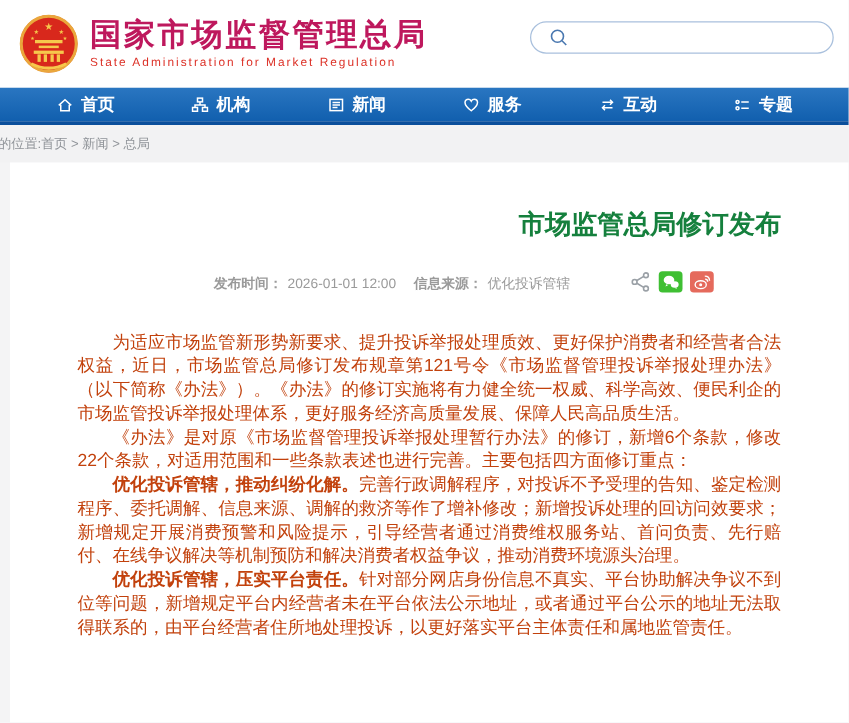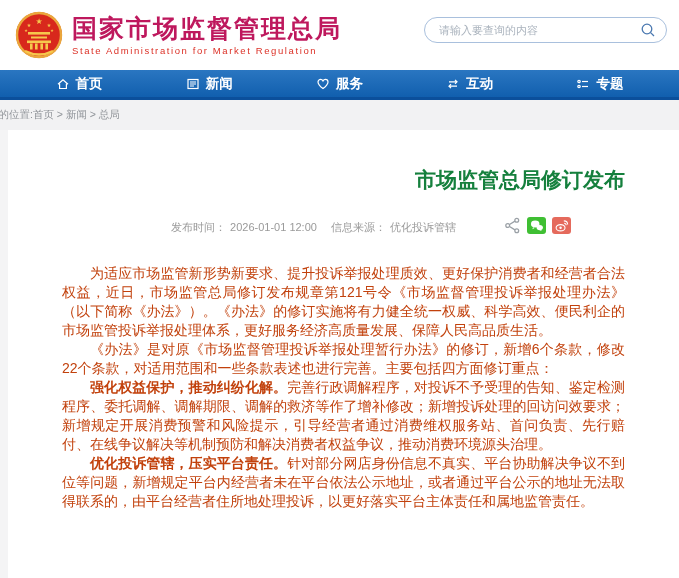--- a/index.html
+++ b/index.html
@@ -30,21 +30,21 @@
   
   .breadcrumb { height:30px; background:#f2f2f3; display:flex; align-items:center; overflow:hidden;
                 font-size:10.5px; color:#8f9398; }
   .breadcrumb span { margin-left:-12px; white-space:nowrap; }
 
   
   .panel { background:#ffffff; margin-left:8px; height:448px; padding:33px 54px 0 54px; }
   .art-title { text-align:right; color:#15803d; font-size:21px; font-weight:600; line-height:33px; }
   .meta-row { position:relative; margin-top:21px; height:20px; }
   .meta-text { text-align:center; font-size:11px; color:#9a9a9a; padding-right:60px; line-height:20px; }
-  .meta-text b { font-weight:normal; margin-right:4px;text-align:right; }
+  .meta-text b { font-weight:bold; margin-right:4px;text-align:right; }
   .meta-gap { display:inline-block; width:14px; }
   .share { position:absolute; right:54px; top:0; display:flex; align-items:center; gap:6px; }
   .share .sq { width:19px; height:17px; border-radius:3px; display:flex; align-items:center; justify-content:center; cursor:pointer; }
   .share .wechat { background:#3fbf33; }
   .share .weibo { background:#e56a5c; }
 
   .body-text { margin-top:27px; }
   .para { font-size:14px; color:#c2410c; line-height:19px; text-align:justify; text-indent:2em; }
   .para b { font-weight:bold; }
 </style>
@@ -71,34 +71,42 @@
         <rect x="25.4" y="32.5" width="2.6" height="6" fill="#f6c84c"></rect>
         <rect x="30.4" y="32.5" width="2.6" height="6" fill="#f6c84c"></rect>
         <path d="M10 40 Q24 47 38 40" fill="none" stroke="#f6c84c" stroke-width="2.4"></path>
       </svg>
       <div class="brand">
         <div class="brand-title">国家市场监督管理总局</div>
         <div class="brand-sub">State Administration for Market Regulation</div>
       </div>
     </div>
     <div class="search">
-      <input type="text" placeholder="请输入要查询的内容" style="">
       <svg class="search-btn" viewBox="0 0 16 16">
         <circle cx="7" cy="7" r="4.8" fill="none" stroke="#4a78b0" stroke-width="1.3"></circle>
         <path d="M10.6 10.6 L14 14" stroke="#4a78b0" stroke-width="1.3"></path>
       </svg>
     </div>
   </div>
 
   <div class="nav">
     <a class="nav-item">
       <svg viewBox="0 0 14 14">
         <path d="M2 7.3 L7 2.8 L12 7.3 M3.6 6.8 V11.5 H10.4 V6.8"></path>
       </svg>
         <span>首页</span>
+    </a>
+    <a class="nav-item">
+      <svg viewBox="0 0 14 14">
+        <rect x="5" y="1.5" width="4" height="3"></rect>
+          <rect x="1" y="9" width="4" height="3"></rect>
+        <rect x="9" y="9" width="4" height="3"></rect>
+          <path d="M7 4.5 V7 M3 9 V7 H11 V9"></path>
+      </svg>
+        <span>机构</span>
     </a>
     <a class="nav-item">
       <svg viewBox="0 0 14 14">
         <rect x="2" y="2.5" width="10" height="9"></rect>
           <path d="M4 5 H10 M4 7 H10 M4 9 H8"></path>
       </svg>
         <span>新闻</span>
     </a>
     <a class="nav-item">
       <svg viewBox="0 0 14 14">
@@ -158,18 +166,18 @@
             <path d="M10.5 2 Q14.6 2 14.6 6" fill="none" stroke="#fff" stroke-width="1.2"></path>
             <path d="M10.8 4.6 Q13 4.6 13 6.8" fill="none" stroke="#fff" stroke-width="1.2"></path>
           </svg>
         </div>
       </div>
     </div>
 
     <div class="body-text">
       <p class="para"><b></b><span>为适应市场监管新形势新要求、提升投诉举报处理质效、更好保护消费者和经营者合法权益，近日，市场监管总局修订发布规章第121号令《市场监督管理投诉举报处理办法》（以下简称《办法》）。《办法》的修订实施将有力健全统一权威、科学高效、便民利企的市场监管投诉举报处理体系，更好服务经济高质量发展、保障人民高品质生活。</span></p>
       <p class="para"><b></b><span>《办法》是对原《市场监督管理投诉举报处理暂行办法》的修订，新增6个条款，修改22个条款，对适用范围和一些条款表述也进行完善。主要包括四方面修订重点：</span></p>
-      <p class="para"><b>强化权益保护，推动纠纷化解。</b><span>完善行政调解程序，对投诉不予受理的告知、鉴定检测程序、委托调解、调解期限、调解的救济等作了增补修改；新增投诉处理的回访问效要求；新增规定开展消费预警和风险提示，引导经营者通过消费维权服务站、首问负责、先行赔付、在线争议解决等机制预防和解决消费者权益争议，推动消费环境源头治理。</span></p>
+      <p class="para"><b>优化投诉管辖，推动纠纷化解。</b><span>完善行政调解程序，对投诉不予受理的告知、鉴定检测程序、委托调解、信息来源、调解的救济等作了增补修改；新增投诉处理的回访问效要求；新增规定开展消费预警和风险提示，引导经营者通过消费维权服务站、首问负责、先行赔付、在线争议解决等机制预防和解决消费者权益争议，推动消费环境源头治理。</span></p>
       <p class="para"><b>优化投诉管辖，压实平台责任。</b><span>针对部分网店身份信息不真实、平台协助解决争议不到位等问题，新增规定平台内经营者未在平台依法公示地址，或者通过平台公示的地址无法取得联系的，由平台经营者住所地处理投诉，以更好落实平台主体责任和属地监管责任。</span></p>
     </div>
   </div>
 
 </div>
 
 </body></html>

